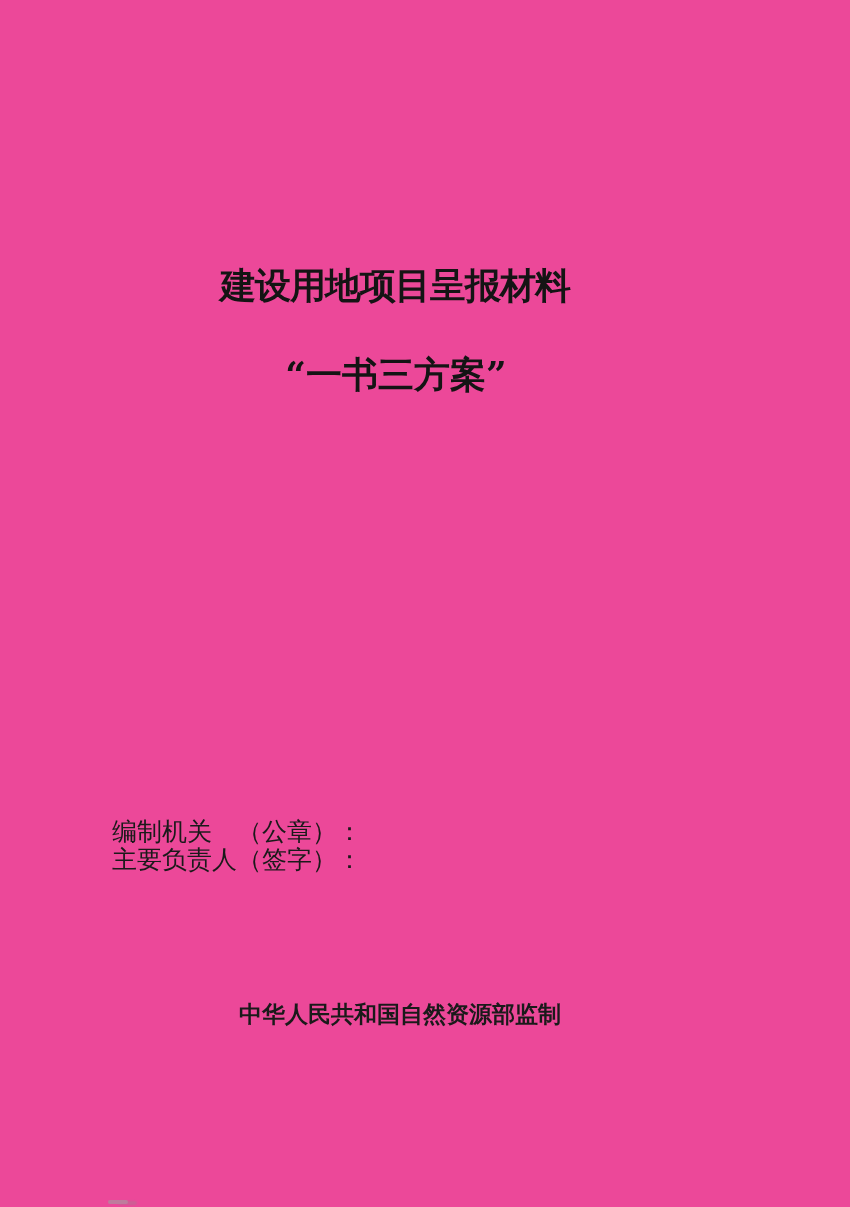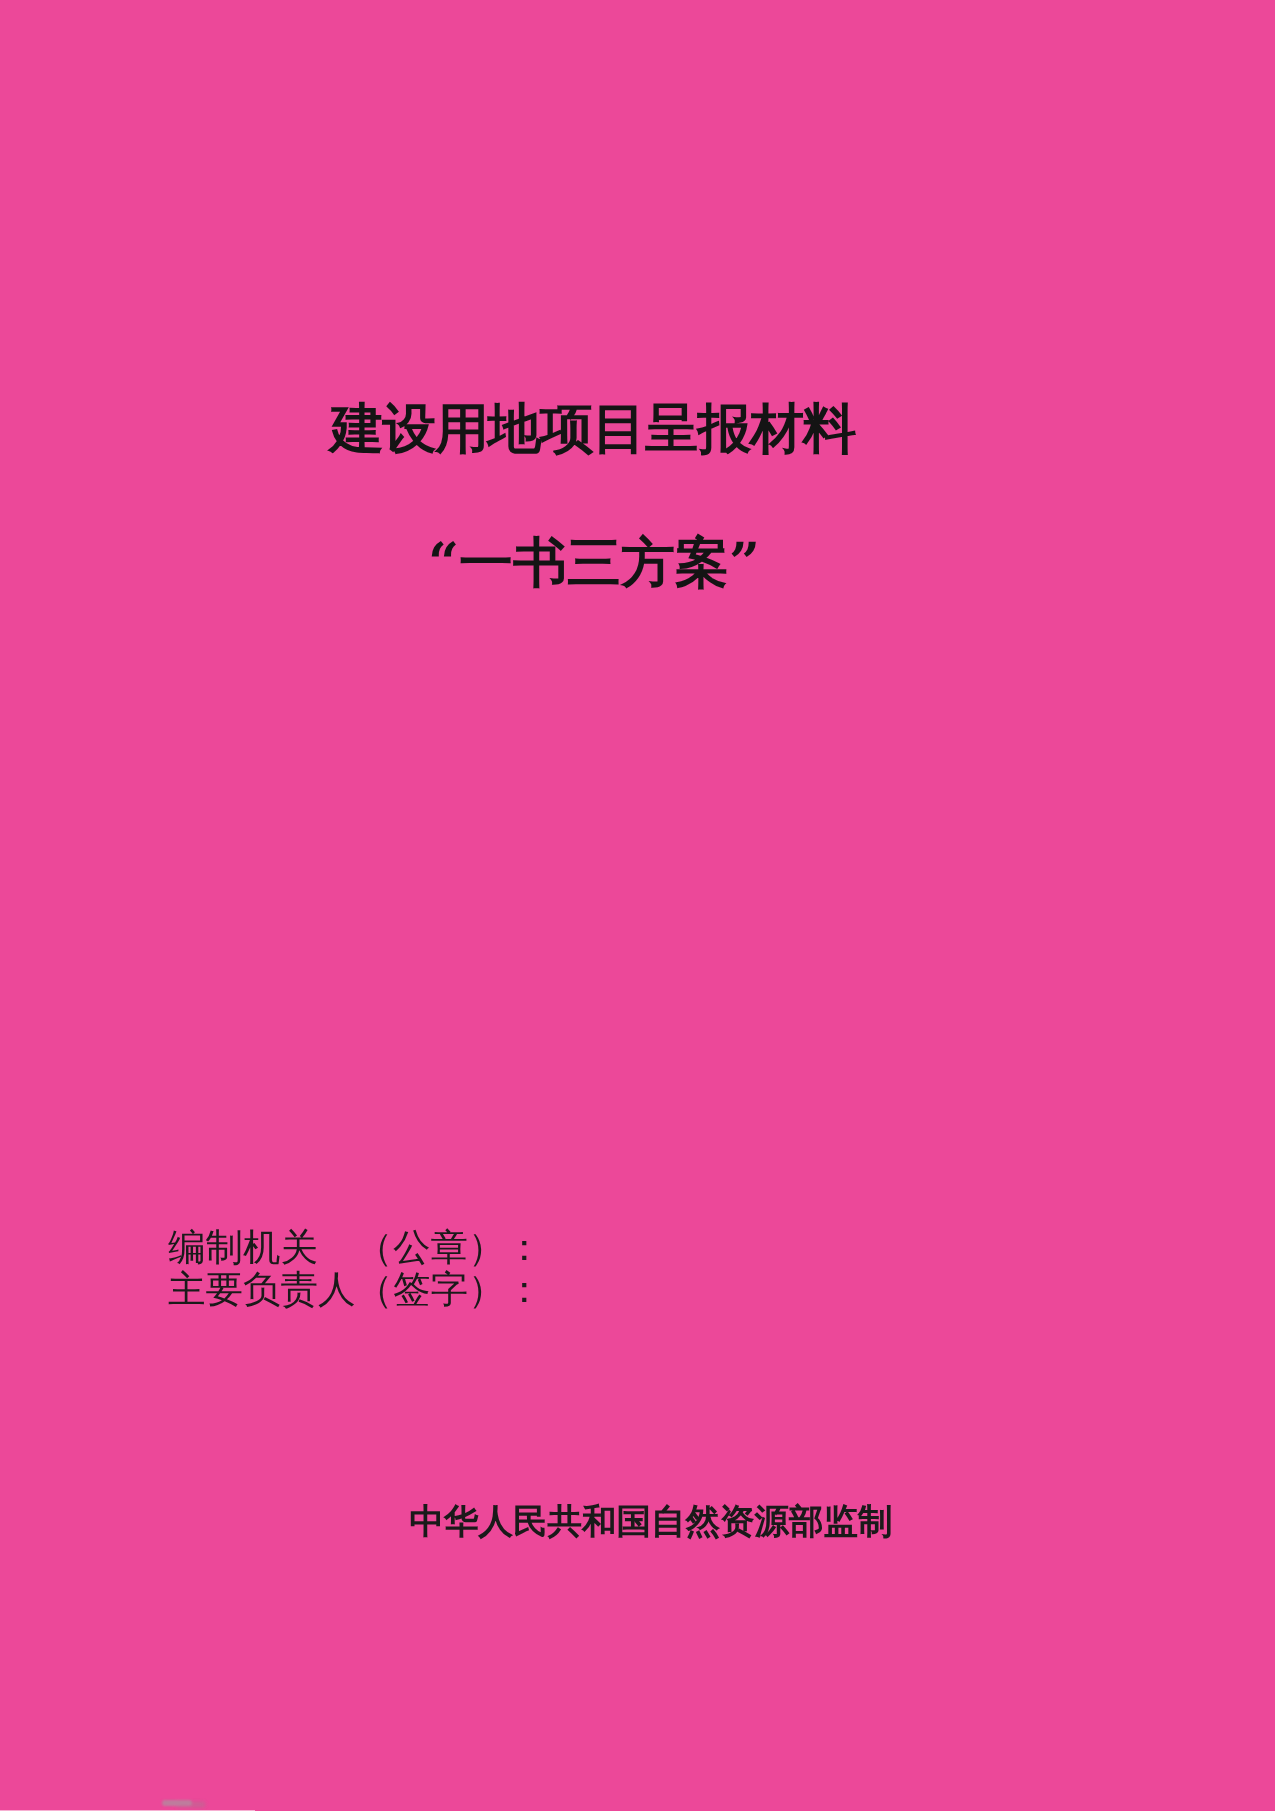--- a/index.html
+++ b/index.html
@@ -55,21 +55,20 @@
   .doc-footer {
     position: absolute;
     top: 999px;
     left: 0;
     width: 800px;
     text-align: center;
     font-size: 23px;
     font-weight: 700;
     color: #1a1a1a;
     white-space: nowrap;
-    padding-left: 34px;
   }
   .scan-smudge {
     position: absolute;
     left: 108px;
     top: 1200px;
     width: 20px;
     height: 4px;
     background: #a0a0a0;
     opacity: 0.6;
     border-radius: 2px;

